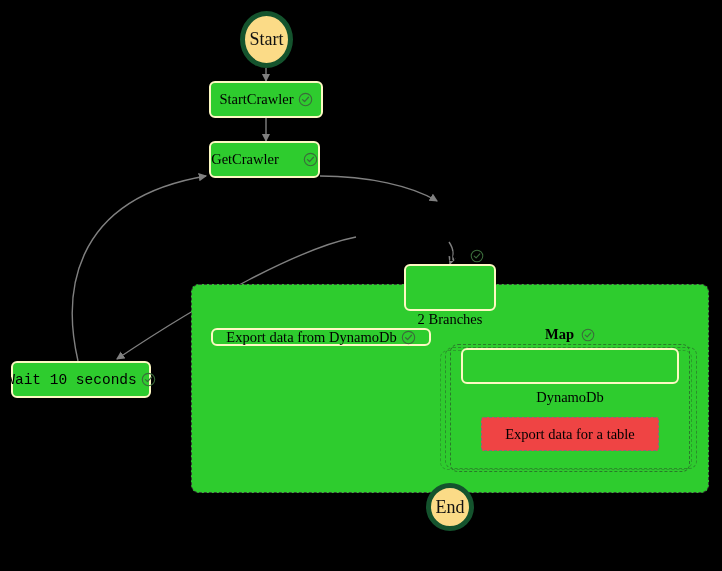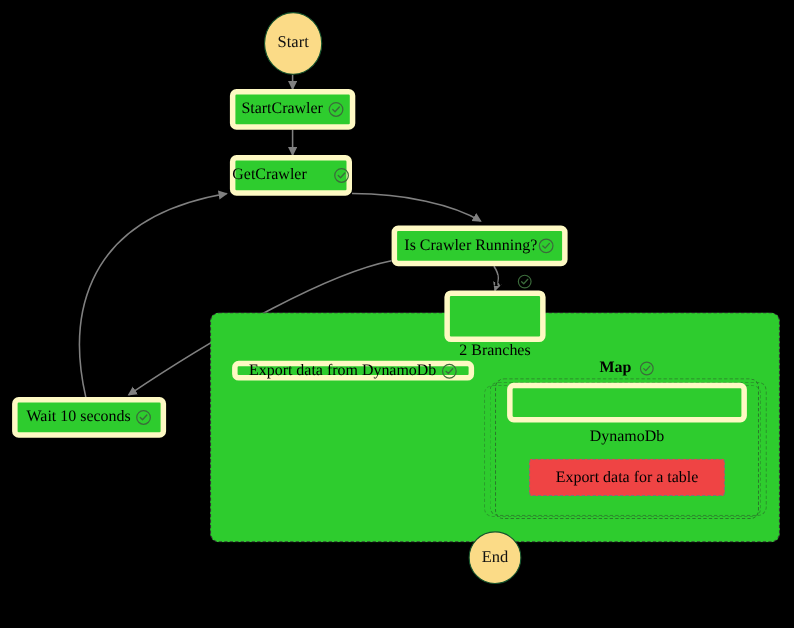--- a/index.html
+++ b/index.html
@@ -29,34 +29,34 @@
     width: 722px;
     height: 571px;
     pointer-events: none;
   }
 
   
   .terminal {
     position: absolute;
     border-radius: 50%;
     background: #fbdb87;
-    border: 1px solid #14532d;
-    display: flex;
-    align-items: center;
-    justify-content: center;
-    font-size: 15px;
+    border: 5px solid #14532d;
+    display: flex;
+    align-items: center;
+    justify-content: center;
+    font-size: 18px;
     color: #111111;
     box-sizing: border-box;
   }
 
   
   .node {
     position: absolute;
     background: #2ecc2e;
-    border: 5px solid #fef9c3;
+    border: 2px solid #fef9c3;
     border-radius: 6px;
     box-sizing: border-box;
     display: flex;
     align-items: center;
     justify-content: center;
     color: #000000;
     font-size: 14.5px;
     white-space: nowrap;
     padding: 0 10px;
   }
@@ -180,31 +180,22 @@
   <div class="node" style="left:209px; top:141px; width:111px; height:37px;gap:20px;">
     <span class="lbl">GetCrawler</span>
     <span class="chk">
       <svg viewBox="0 0 16 16" width="15" height="15">
         <circle cx="8" cy="8" r="6.6" fill="none" stroke="#3b6b3b" stroke-width="1.2"></circle>
         <path d="M4.8,8.1 L7,10.2 L11.2,5.6" fill="none" stroke="#3b6b3b" stroke-width="1.3" stroke-linecap="round" stroke-linejoin="round"></path>
       </svg>
     </span>
   </div>
 
-  <div class="node" style="left:356px; top:205px; width:160px; height:37px; padding:0 6px;">
-    <span class="lbl">Is Crawler Running?</span>
-    <span class="chk" style="margin-left:1px;">
-      <svg viewBox="0 0 16 16" width="15" height="15">
-        <circle cx="8" cy="8" r="6.6" fill="none" stroke="#3b6b3b" stroke-width="1.2"></circle>
-        <path d="M4.8,8.1 L7,10.2 L11.2,5.6" fill="none" stroke="#3b6b3b" stroke-width="1.3" stroke-linecap="round" stroke-linejoin="round"></path>
-      </svg>
-    </span>
-  </div>
-
-  <div class="node" style="left:11px; top:361px; width:140px; height:37px;">
+
+  <div class="node" style="left:11px; top:361px; width:140px; height:37px;font-family:Liberation Mono, monospace;">
     <span class="lbl">Wait 10 seconds</span>
     <span class="chk">
       <svg viewBox="0 0 16 16" width="15" height="15">
         <circle cx="8" cy="8" r="6.6" fill="none" stroke="#3b6b3b" stroke-width="1.2"></circle>
         <path d="M4.8,8.1 L7,10.2 L11.2,5.6" fill="none" stroke="#3b6b3b" stroke-width="1.3" stroke-linecap="round" stroke-linejoin="round"></path>
       </svg>
     </span>
   </div>
 
   <div class="node stacked" style="left:404px; top:264px; width:92px; height:47px; padding:0 24px;">

